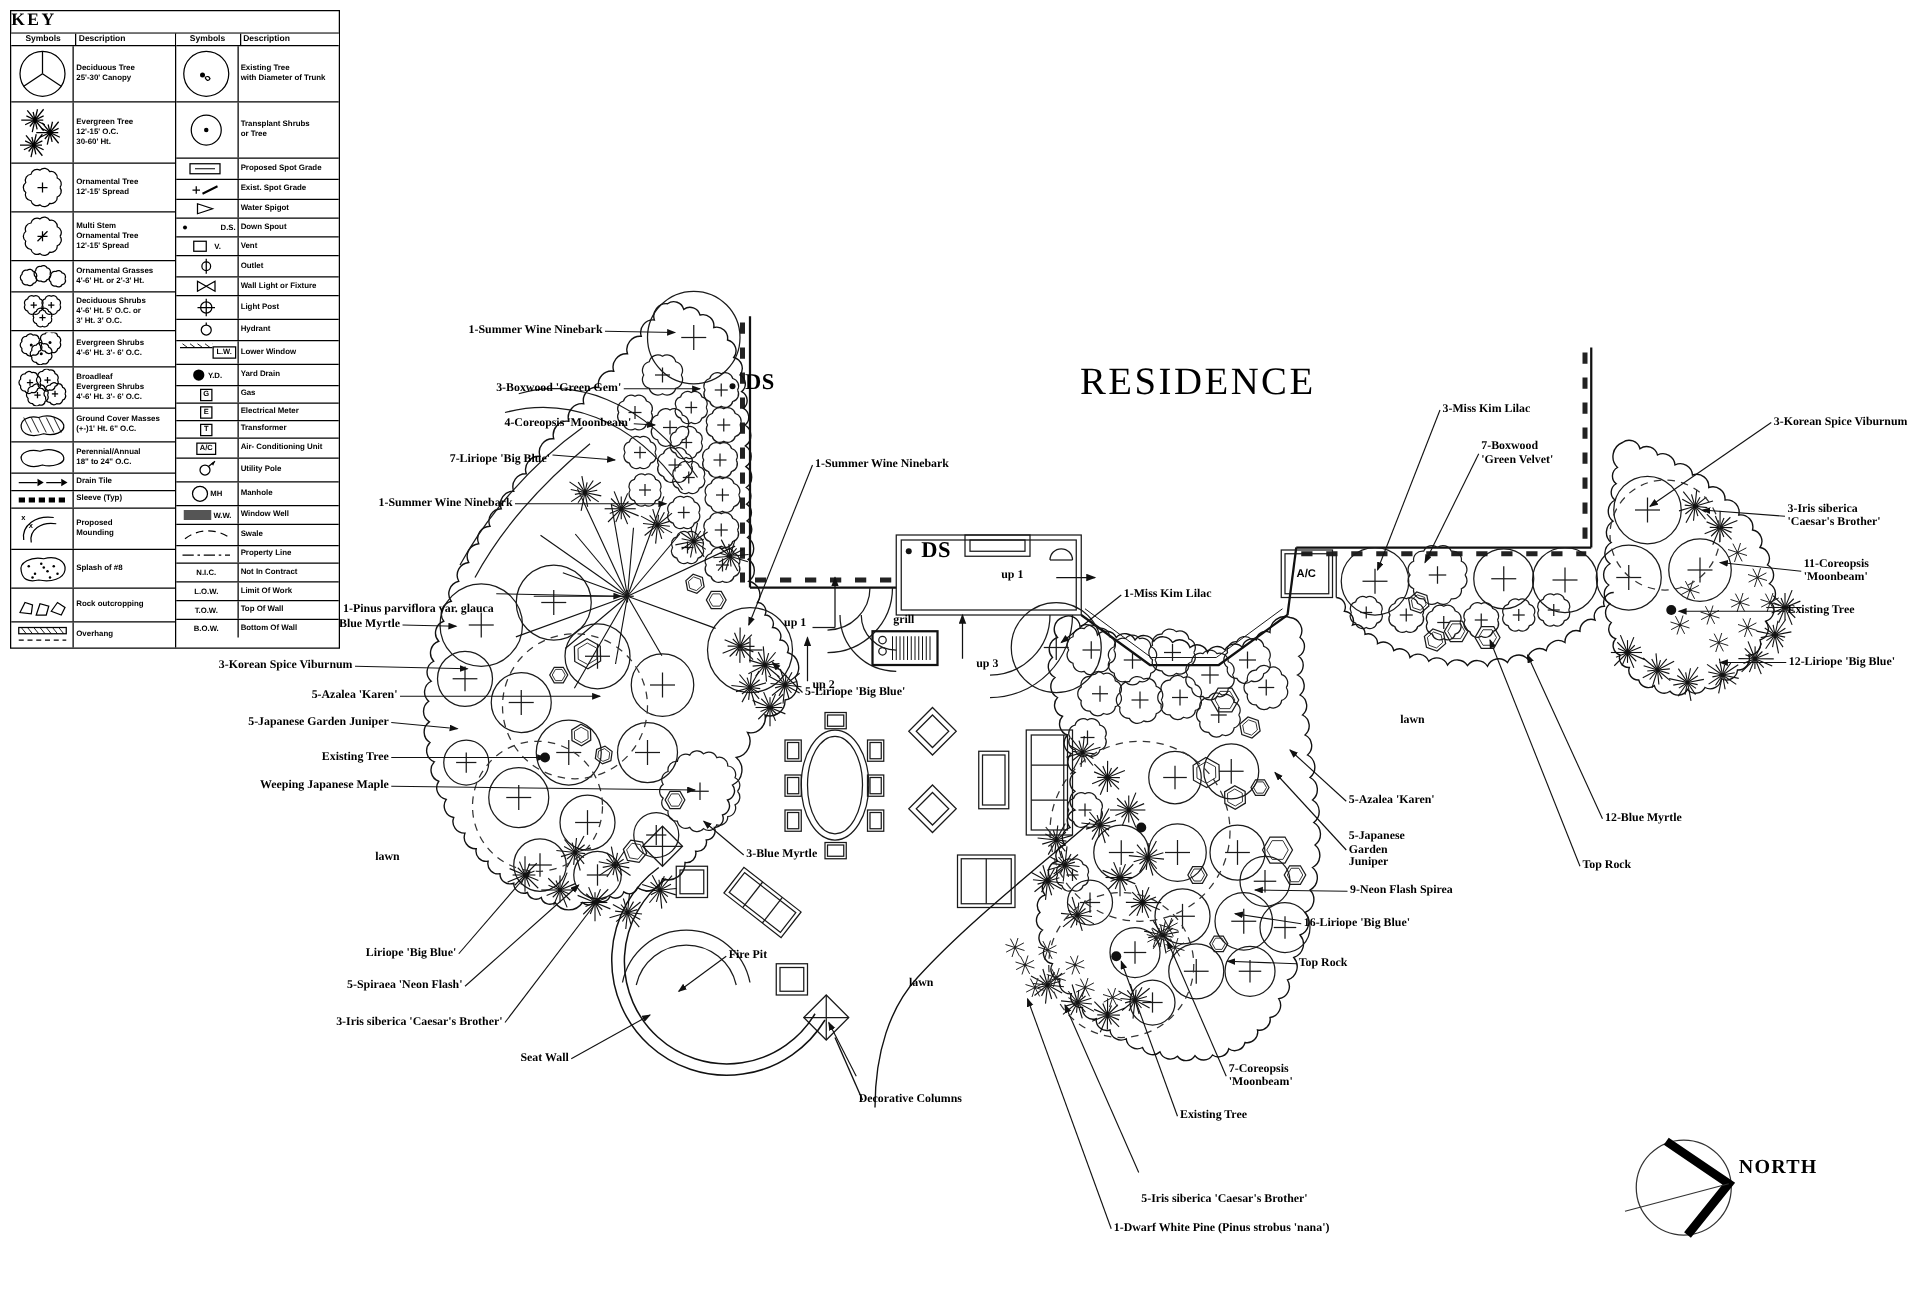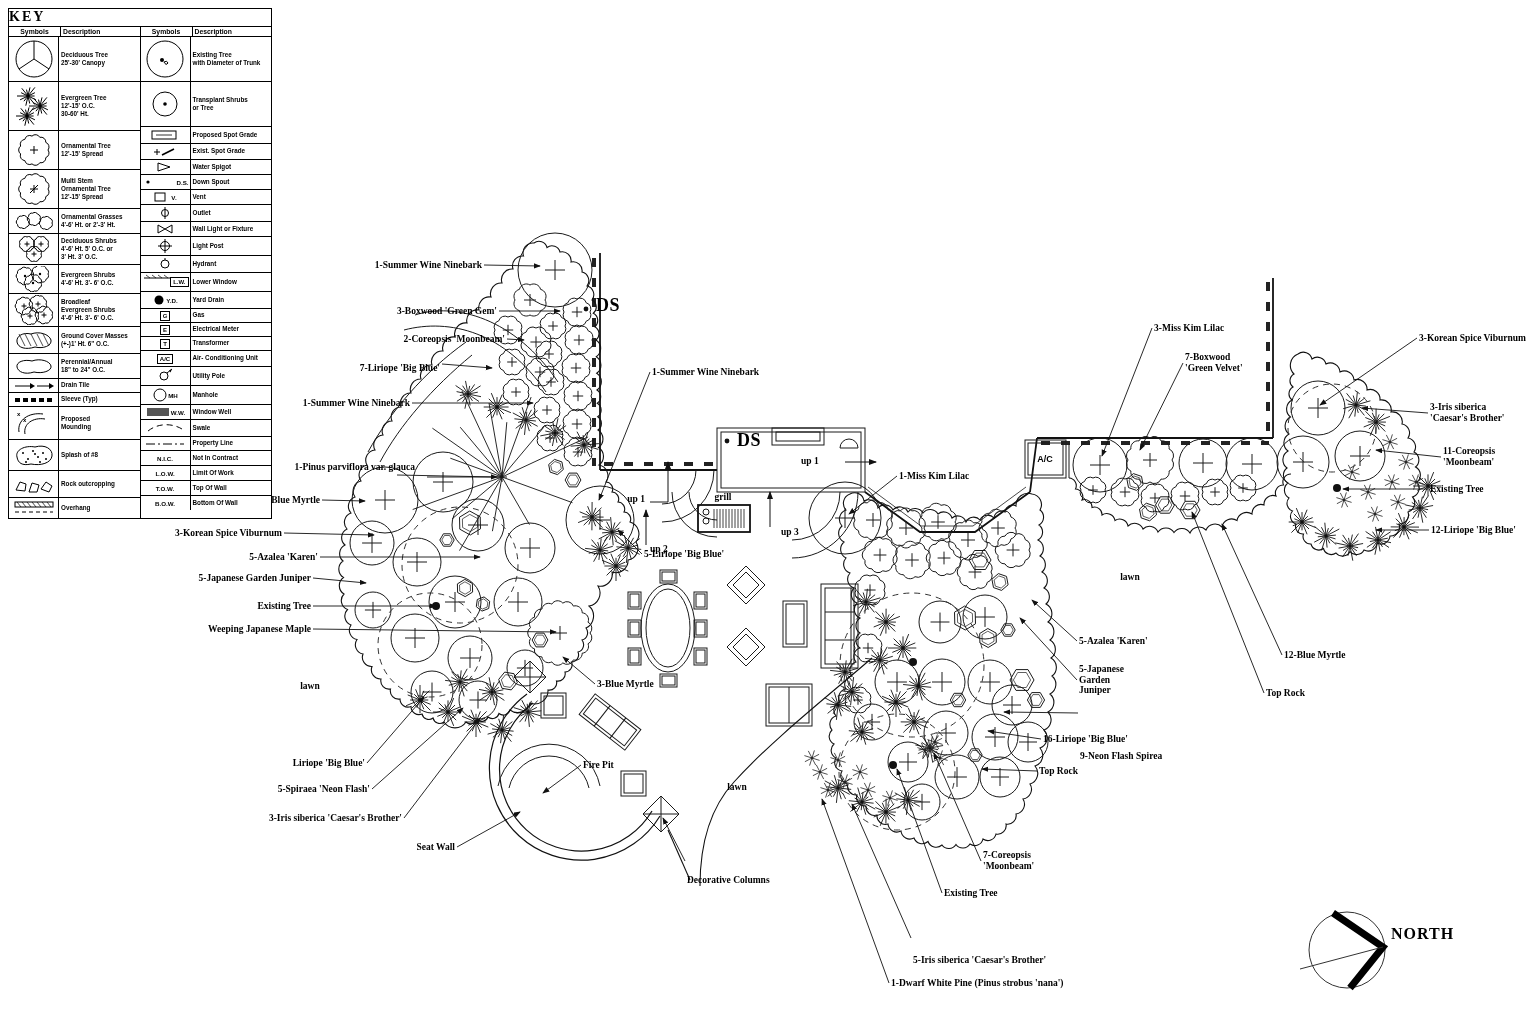--- a/index.html
+++ b/index.html
@@ -1384,29 +1384,30 @@
         <line x1="1078" y1="713" x2="1004" y2="712" stroke="#111" stroke-width=".9" fill="none" marker-end="url(#arr)"></line>
         <line x1="1041" y1="739" x2="988" y2="731" stroke="#111" stroke-width=".9" fill="none" marker-end="url(#arr)"></line>
         <line x1="1037" y1="771" x2="982" y2="769" stroke="#111" stroke-width=".9" fill="none" marker-end="url(#arr)"></line>
         <line x1="981" y1="861" x2="934" y2="753" stroke="#111" stroke-width=".9" fill="none" marker-end="url(#arr)"></line>
         <line x1="942" y1="893" x2="897" y2="769" stroke="#111" stroke-width=".9" fill="none" marker-end="url(#arr)"></line>
         <line x1="911" y1="938" x2="852" y2="804" stroke="#111" stroke-width=".9" fill="none" marker-end="url(#arr)"></line>
         <line x1="889" y1="983" x2="822" y2="799" stroke="#111" stroke-width=".9" fill="none" marker-end="url(#arr)"></line>
       </g>
     </svg>
 
+  <div class="page-title">RESIDENCE</div>
   <div class="north-label">NORTH</div>
 
   <div id="labels-layer">
       <div class="plan-label al-right" style="left: 482px; top: 265px;">1-Summer Wine Ninebark</div>
       <div class="plan-label al-right" style="left: 497px; top: 311px;">3-Boxwood 'Green Gem'</div>
-      <div class="plan-label al-right" style="left: 505px; top: 339px;">2-Coreopsis 'Moonbeam'</div>
+      <div class="plan-label al-right" style="left: 505px; top: 339px;">4-Coreopsis 'Moonbeam'</div>
       <div class="plan-label al-right" style="left: 440px; top: 368px;">7-Liriope 'Big Blue'</div>
       <div class="plan-label al-right" style="left: 410px; top: 403px;">1-Summer Wine Ninebark</div>
-      <div class="plan-label al-right" style="left: 395px; top: 467px; margin-left: 20px;">1-Pinus parviflora var. glauca</div>
+      <div class="plan-label al-right" style="left: 395px; top: 488px;">1-Pinus parviflora var. glauca</div>
       <div class="plan-label al-right" style="left: 320px; top: 500px;">7-Blue Myrtle</div>
       <div class="plan-label al-right" style="left: 282px; top: 533px;">3-Korean Spice Viburnum</div>
       <div class="plan-label al-right" style="left: 318px; top: 557px;">5-Azalea 'Karen'</div>
       <div class="plan-label al-right" style="left: 311px; top: 578px;">5-Japanese Garden Juniper</div>
       <div class="plan-label al-right" style="left: 311px; top: 606px;">Existing Tree</div>
       <div class="plan-label al-right" style="left: 311px; top: 629px;">Weeping Japanese Maple</div>
       <div class="plan-label al-right" style="left: 365px; top: 763px;">Liriope 'Big Blue'</div>
       <div class="plan-label al-right" style="left: 370px; top: 789px;">5-Spiraea 'Neon Flash'</div>
       <div class="plan-label al-right" style="left: 402px; top: 818px;">3-Iris siberica 'Caesar's Brother'</div>
       <div class="plan-label al-right" style="left: 455px; top: 847px;">Seat Wall</div>
@@ -1436,21 +1437,21 @@
       <div class="plan-label" style="left: 1443px; top: 457px;">11-Coreopsis
 'Moonbeam'</div>
       <div class="plan-label" style="left: 1430px; top: 489px;">Existing Tree</div>
       <div class="plan-label" style="left: 1431px; top: 530px;">12-Liriope 'Big Blue'</div>
       <div class="plan-label" style="left: 1284px; top: 655px;">12-Blue Myrtle</div>
       <div class="plan-label" style="left: 1266px; top: 693px;">Top Rock</div>
       <div class="plan-label" style="left: 1079px; top: 641px;">5-Azalea 'Karen'</div>
       <div class="plan-label" style="left: 1079px; top: 680px;">5-Japanese
 Garden
 Juniper</div>
-      <div class="plan-label" style="left: 1080px; top: 713px; margin-top: 43px;">9-Neon Flash Spirea</div>
+      <div class="plan-label" style="left: 1080px; top: 713px;">9-Neon Flash Spirea</div>
       <div class="plan-label" style="left: 1043px; top: 739px;">16-Liriope 'Big Blue'</div>
       <div class="plan-label" style="left: 1039px; top: 771px;">Top Rock</div>
       <div class="plan-label" style="left: 983px; top: 861px;">7-Coreopsis
 'Moonbeam'</div>
       <div class="plan-label" style="left: 944px; top: 893px;">Existing Tree</div>
       <div class="plan-label" style="left: 913px; top: 960px;">5-Iris siberica 'Caesar's Brother'</div>
       <div class="plan-label" style="left: 891px; top: 983px;">1-Dwarf White Pine (Pinus strobus 'nana')</div>
     </div>
 
   <div class="key">

